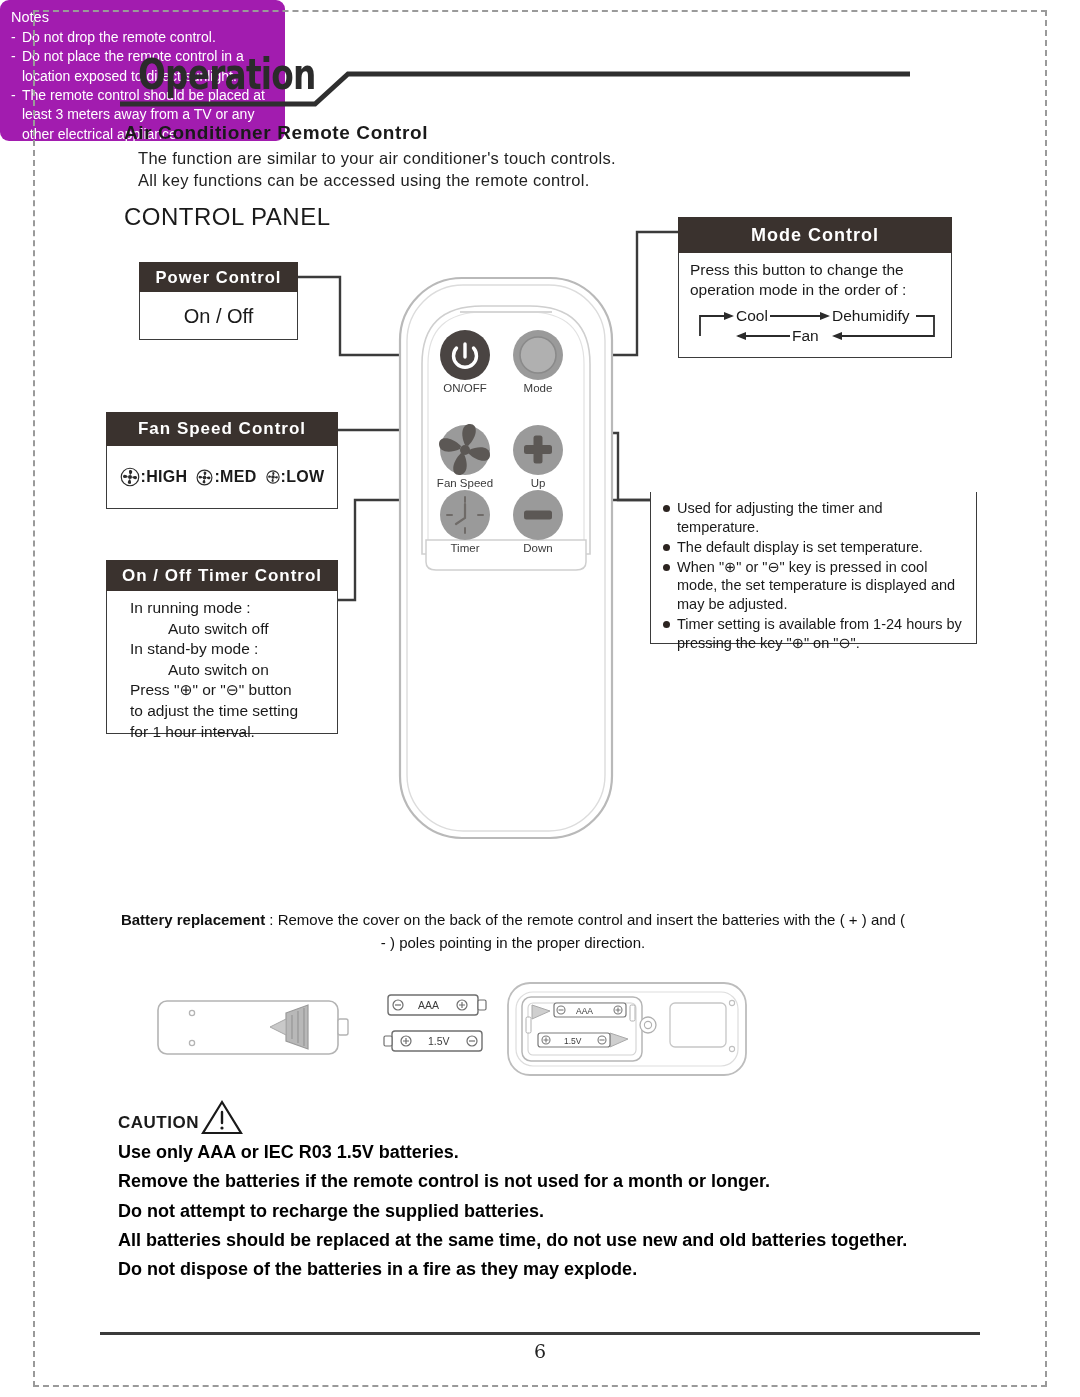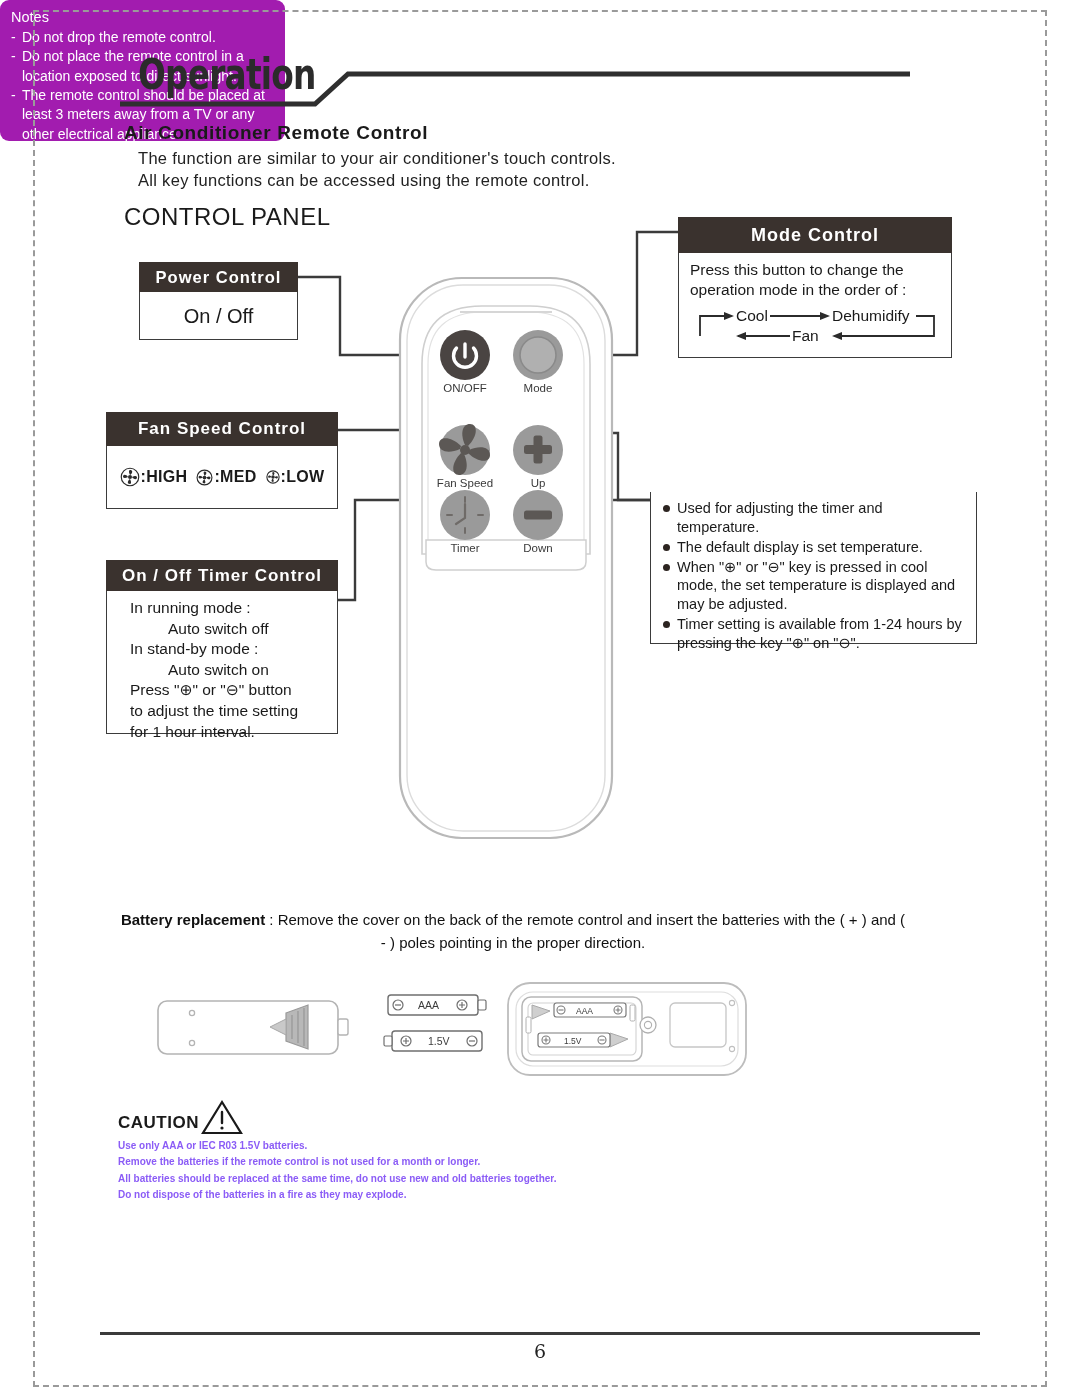--- a/index.html
+++ b/index.html
@@ -124,21 +124,21 @@
   .batt-figs{position:absolute;left:140px;top:975px;width:610px;height:120px;}
 
   
   .caution-hd{
     position:absolute;left:118px;top:1113px;
     font-size:17px;font-weight:700;letter-spacing:.5px;
   }
   .caution-tri{position:absolute;left:200px;top:1098px;}
   .caution-list{
     position:absolute;left:118px;top:1138px;width:800px;
-    font-size:10px;font-weight:700;line-height:1.63;color:#8b5cf6;
+    font-size:18px;font-weight:700;line-height:1.63;color:#000000;
   }
 
   
   .foot-rule{position:absolute;left:100px;top:1332px;width:880px;height:3px;background:#3b3b3b;}
   .foot-num{
     position:absolute;left:0;top:1340px;width:1080px;text-align:center;
     font-family:"DejaVu Serif", serif;font-size:19px;color:#222;
   }
 </style>
 </head>
@@ -436,20 +436,21 @@
   <div class="caution-hd">CAUTION</div>
   <svg class="caution-tri" width="44" height="38" viewBox="0 0 44 38">
     <polygon points="22,4 41,35 3,35" fill="none" stroke="#1a1a1a" stroke-width="2.2"></polygon>
     <path d="M22 14 L22 25" stroke="#1a1a1a" stroke-width="2.4" stroke-linecap="round"></path>
     <circle cx="22" cy="30" r="1.6" fill="#1a1a1a"></circle>
   </svg>
 
   <div class="caution-list">
     <div>Use only AAA or IEC R03 1.5V batteries.</div>
     <div>Remove the batteries if the remote control is not used for a month or longer.</div>
+    <div>Do not attempt to recharge the supplied batteries.</div>
     <div>All batteries should be replaced at the same time, do not use new and old batteries together.</div>
     <div>Do not dispose of the batteries in a fire as they may explode.</div>
   </div>
 
   <div class="foot-rule"></div>
   <div class="foot-num">6</div>
 
 </div>
 
 </body></html>

